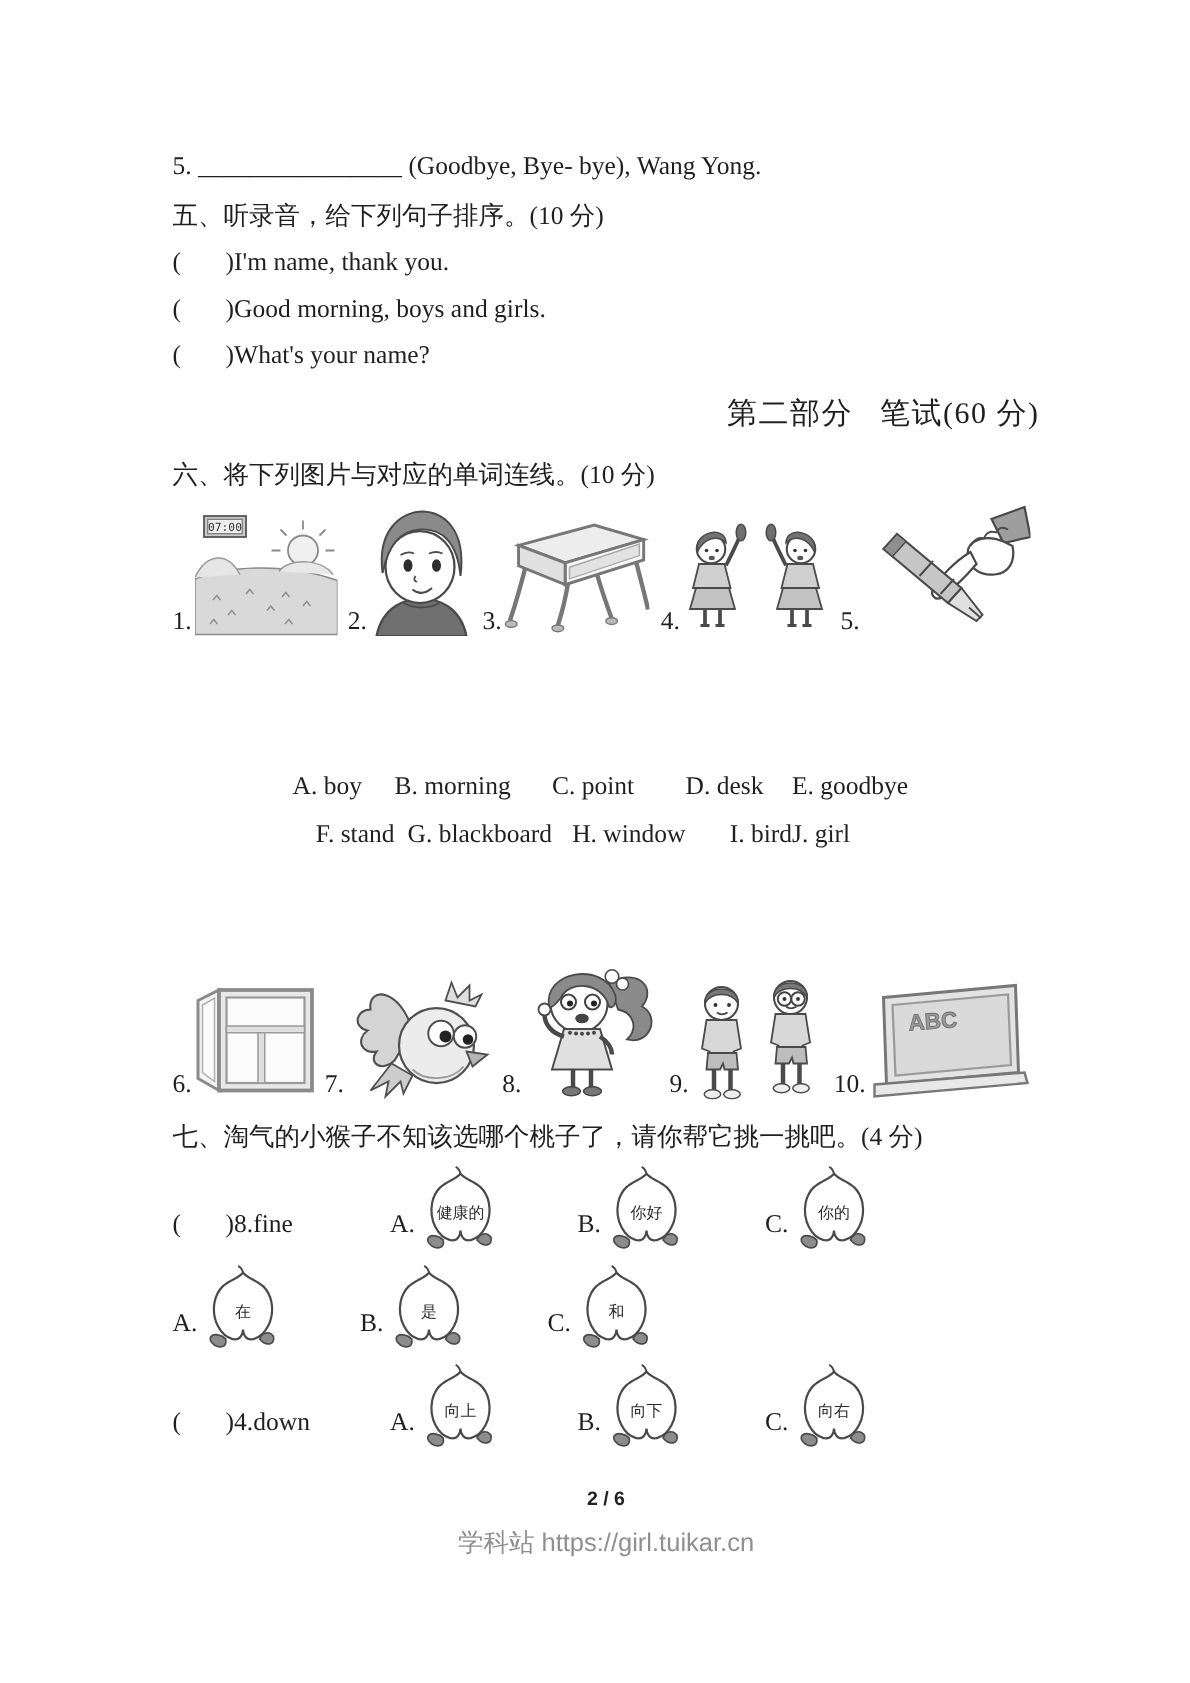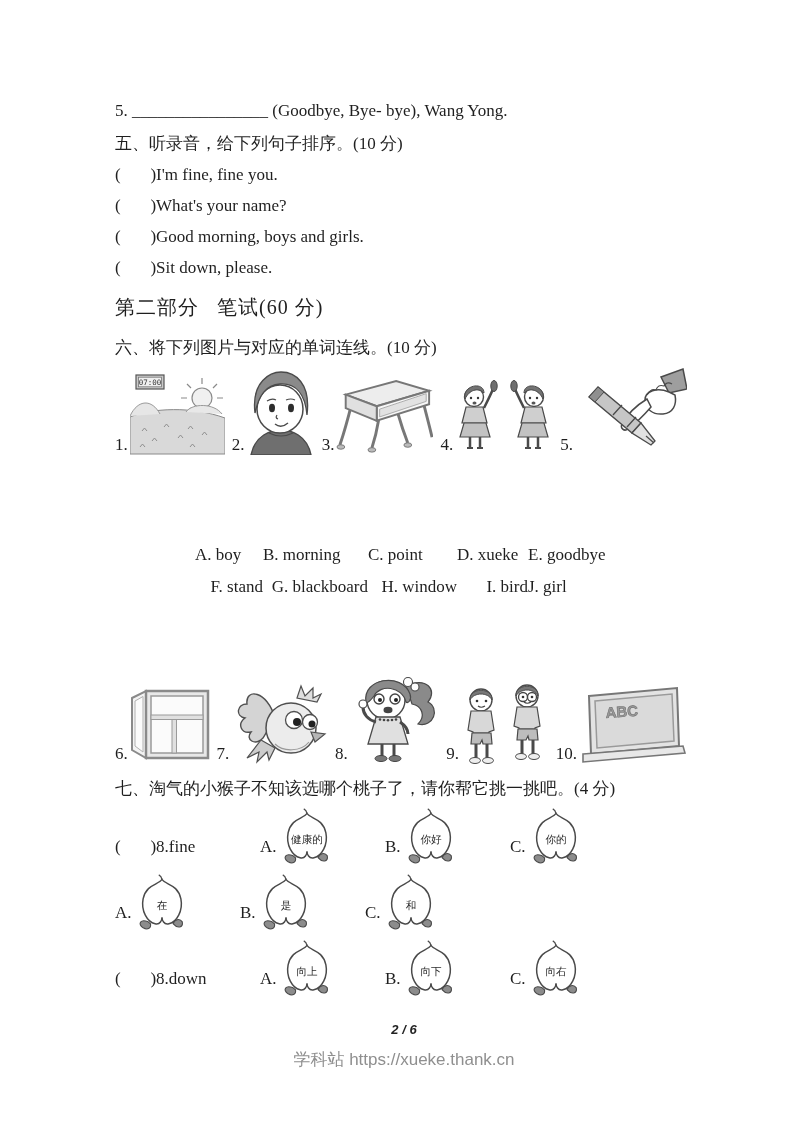--- a/index.html
+++ b/index.html
@@ -6,52 +6,51 @@
   .page {
     position:relative; width:793px; height:1122px; background:#ffffff;
     font-family:"Liberation Serif","DejaVu Serif",serif;
     font-size:17px; color:#1f1f1f; overflow:hidden;border-radius:25px;
   }
   .content { padding:100px 100px 0 115px; }
   .pre { white-space:pre; }
   .q5-line { line-height:22px; }
   .sec-title { margin-top:11px; line-height:22px; }
   .listen-item { margin-top:9px; line-height:22px; white-space:pre; }
-  .part2-title { margin-top:14px; text-align:left; font-size:20px; line-height:28px; letter-spacing:1px; white-space:pre; }
+  .part2-title { margin-top:14px; text-align:right; font-size:20px; line-height:28px; letter-spacing:1px; white-space:pre; }
   .sec6-title { margin-top:16px; }
   .pics { display:flex; justify-content:space-between; align-items:flex-end; width:572px; margin-top:8px; }
   .pic-cell { display:flex; align-items:flex-end; }
   .pic-num { line-height:1.1; margin-right:2px; }
   .pics svg { display:block; }
   .words { display:flex; margin-left:80px; margin-top:89px; line-height:22px; }
   .words.second { margin-top:10px;text-align:right; }
   .wcol0 { width:68px; } .wcol1 { width:105px; } .wcol2 { width:89px; } .wcol3 { width:71px; }
   .pics2 { margin-top:74px; }
   .sec7-title { margin-top:14px; }
   .peach-row { display:flex; align-items:flex-end; margin-top:4px; height:62px; }
   .peach-label { width:145px; white-space:pre; padding-bottom:9px; }
   .peach-opt { width:125px; display:flex; align-items:flex-end; }
   .peach-opt.last { width:auto; }
   .opt-letter { padding-bottom:9px; margin-right:4px; }
-  .footer-page { margin-top:24px; text-align:center; font-family:"Liberation Sans","DejaVu Sans",sans-serif; font-size:13px; font-weight:bold; color:#222;font-style:italic; }
+  .footer-page { margin-top:24px; text-align:center; font-family:"Liberation Sans","DejaVu Sans",sans-serif; font-size:13px; font-weight:bold; color:#222; }
   .footer-site { margin-top:11px; text-align:center; font-family:"Liberation Sans","DejaVu Sans",sans-serif; font-size:17px; color:#8f8f8f; }
 </style>
 </head>
 <body>
 
 <div class="page">
   <div class="content">
 
     <div class="q5-line pre">5. ________________ (Goodbye, Bye- bye), Wang Yong.</div>
 
     <div class="sec-title">五、听录音，给下列句子排序。(10 分)</div>
-    <div class="listen-item">(       )I'm fine, fine you.</div>
+    <div class="listen-item">(       )I'm name, thank you.</div>
+    <div class="listen-item">(       )Good morning, boys and girls.</div>
     <div class="listen-item">(       )What's your name?</div>
-    <div class="listen-item">(       )Good morning, boys and girls.</div>
-    <div class="listen-item">(       )Sit down, please.</div>
 
     <div class="part2-title">第二部分   笔试(60 分)</div>
 
     <div class="sec-title sec6-title">六、将下列图片与对应的单词连线。(10 分)</div>
 
     <div class="pics">
       <div class="pic-cell">
         <span class="pic-num">1.</span>
         <svg viewBox="0 0 95 84" width="95" height="84">
           <path d="M0,46 C22,37 62,35 95,47 L95,83 L0,83 Z" fill="#d9d9d9" stroke="#8a8a8a" stroke-width="1"></path>
@@ -129,21 +128,21 @@
           <polygon points="57,66 66,56 80,74 76,78" fill="#e0e0e0" stroke="#4a4a4a" stroke-width="1.3"></polygon>
           <path d="M71,69 L79,76" stroke="#4a4a4a" stroke-width="1.2"></path>
         </svg>
       </div>
     </div>
 
     <div class="words">
       <span class="wcol0">A. boy</span>
       <span class="wcol1">B. morning</span>
       <span class="wcol2">C. point</span>
-      <span class="wcol3">D. xueke</span>
+      <span class="wcol3">D. desk</span>
       <span>E. goodbye</span>
     </div>
     <div class="words second">
       <span class="wcol0">F. stand</span>
       <span class="wcol1">G. blackboard</span>
       <span class="wcol2">H. window</span>
       <span class="wcol3">I. bird</span>
       <span>J. girl</span>
     </div>
 
@@ -301,21 +300,21 @@
           <path d="M28,7 C32,13 45,12 48.5,28 C51,41 44,53 35.5,55 C30,56.5 28,51 28,48 C28,51 26,56.5 20.5,55 C12,53 5,41 7.5,28 C11,12 24,13 28,7 Z" fill="#ffffff" stroke="#4a4a4a" stroke-width="1.6"></path>
           <path d="M28,7 C27.5,4.5 26.5,3 24.5,2" fill="none" stroke="#4a4a4a" stroke-width="1.4"></path>
           <path d="M13,53 C5,49.5 1,55 7.5,59.5 C12,62 16.5,60.5 15.5,55 Z" fill="#8c8c8c" stroke="#4a4a4a" stroke-width="1.2"></path>
           <path d="M40,55 C44.5,60.5 51.5,59.5 50,53 C47,48.5 41.5,50.5 40,55 Z" fill="#8c8c8c" stroke="#4a4a4a" stroke-width="1.2"></path>
           <text x="28" y="39" text-anchor="middle" font-size="11.5" fill="#2b2b2b">和</text>
         </svg>
       </span>
     </div>
 
     <div class="peach-row">
-      <span class="peach-label">(       )8.down</span>
+      <span class="peach-label">(       )4.down</span>
       <span class="peach-opt">
         <span class="opt-letter">A.</span>
         <svg viewBox="0 0 56 64" width="52" height="59">
           <path d="M28,7 C32,13 45,12 48.5,28 C51,41 44,53 35.5,55 C30,56.5 28,51 28,48 C28,51 26,56.5 20.5,55 C12,53 5,41 7.5,28 C11,12 24,13 28,7 Z" fill="#ffffff" stroke="#4a4a4a" stroke-width="1.6"></path>
           <path d="M28,7 C27.5,4.5 26.5,3 24.5,2" fill="none" stroke="#4a4a4a" stroke-width="1.4"></path>
           <path d="M13,53 C5,49.5 1,55 7.5,59.5 C12,62 16.5,60.5 15.5,55 Z" fill="#8c8c8c" stroke="#4a4a4a" stroke-width="1.2"></path>
           <path d="M40,55 C44.5,60.5 51.5,59.5 50,53 C47,48.5 41.5,50.5 40,55 Z" fill="#8c8c8c" stroke="#4a4a4a" stroke-width="1.2"></path>
           <text x="28" y="39" text-anchor="middle" font-size="11.5" fill="#2b2b2b">向上</text>
         </svg>
       </span>
@@ -335,16 +334,16 @@
           <path d="M28,7 C32,13 45,12 48.5,28 C51,41 44,53 35.5,55 C30,56.5 28,51 28,48 C28,51 26,56.5 20.5,55 C12,53 5,41 7.5,28 C11,12 24,13 28,7 Z" fill="#ffffff" stroke="#4a4a4a" stroke-width="1.6"></path>
           <path d="M28,7 C27.5,4.5 26.5,3 24.5,2" fill="none" stroke="#4a4a4a" stroke-width="1.4"></path>
           <path d="M13,53 C5,49.5 1,55 7.5,59.5 C12,62 16.5,60.5 15.5,55 Z" fill="#8c8c8c" stroke="#4a4a4a" stroke-width="1.2"></path>
           <path d="M40,55 C44.5,60.5 51.5,59.5 50,53 C47,48.5 41.5,50.5 40,55 Z" fill="#8c8c8c" stroke="#4a4a4a" stroke-width="1.2"></path>
           <text x="28" y="39" text-anchor="middle" font-size="11.5" fill="#2b2b2b">向右</text>
         </svg>
       </span>
     </div>
 
     <div class="footer-page">2 / 6</div>
-    <div class="footer-site">学科站 https://xueke.thank.cn</div>
+    <div class="footer-site">学科站 https://girl.tuikar.cn</div>
 
   </div>
 </div>
 
 </body></html>

